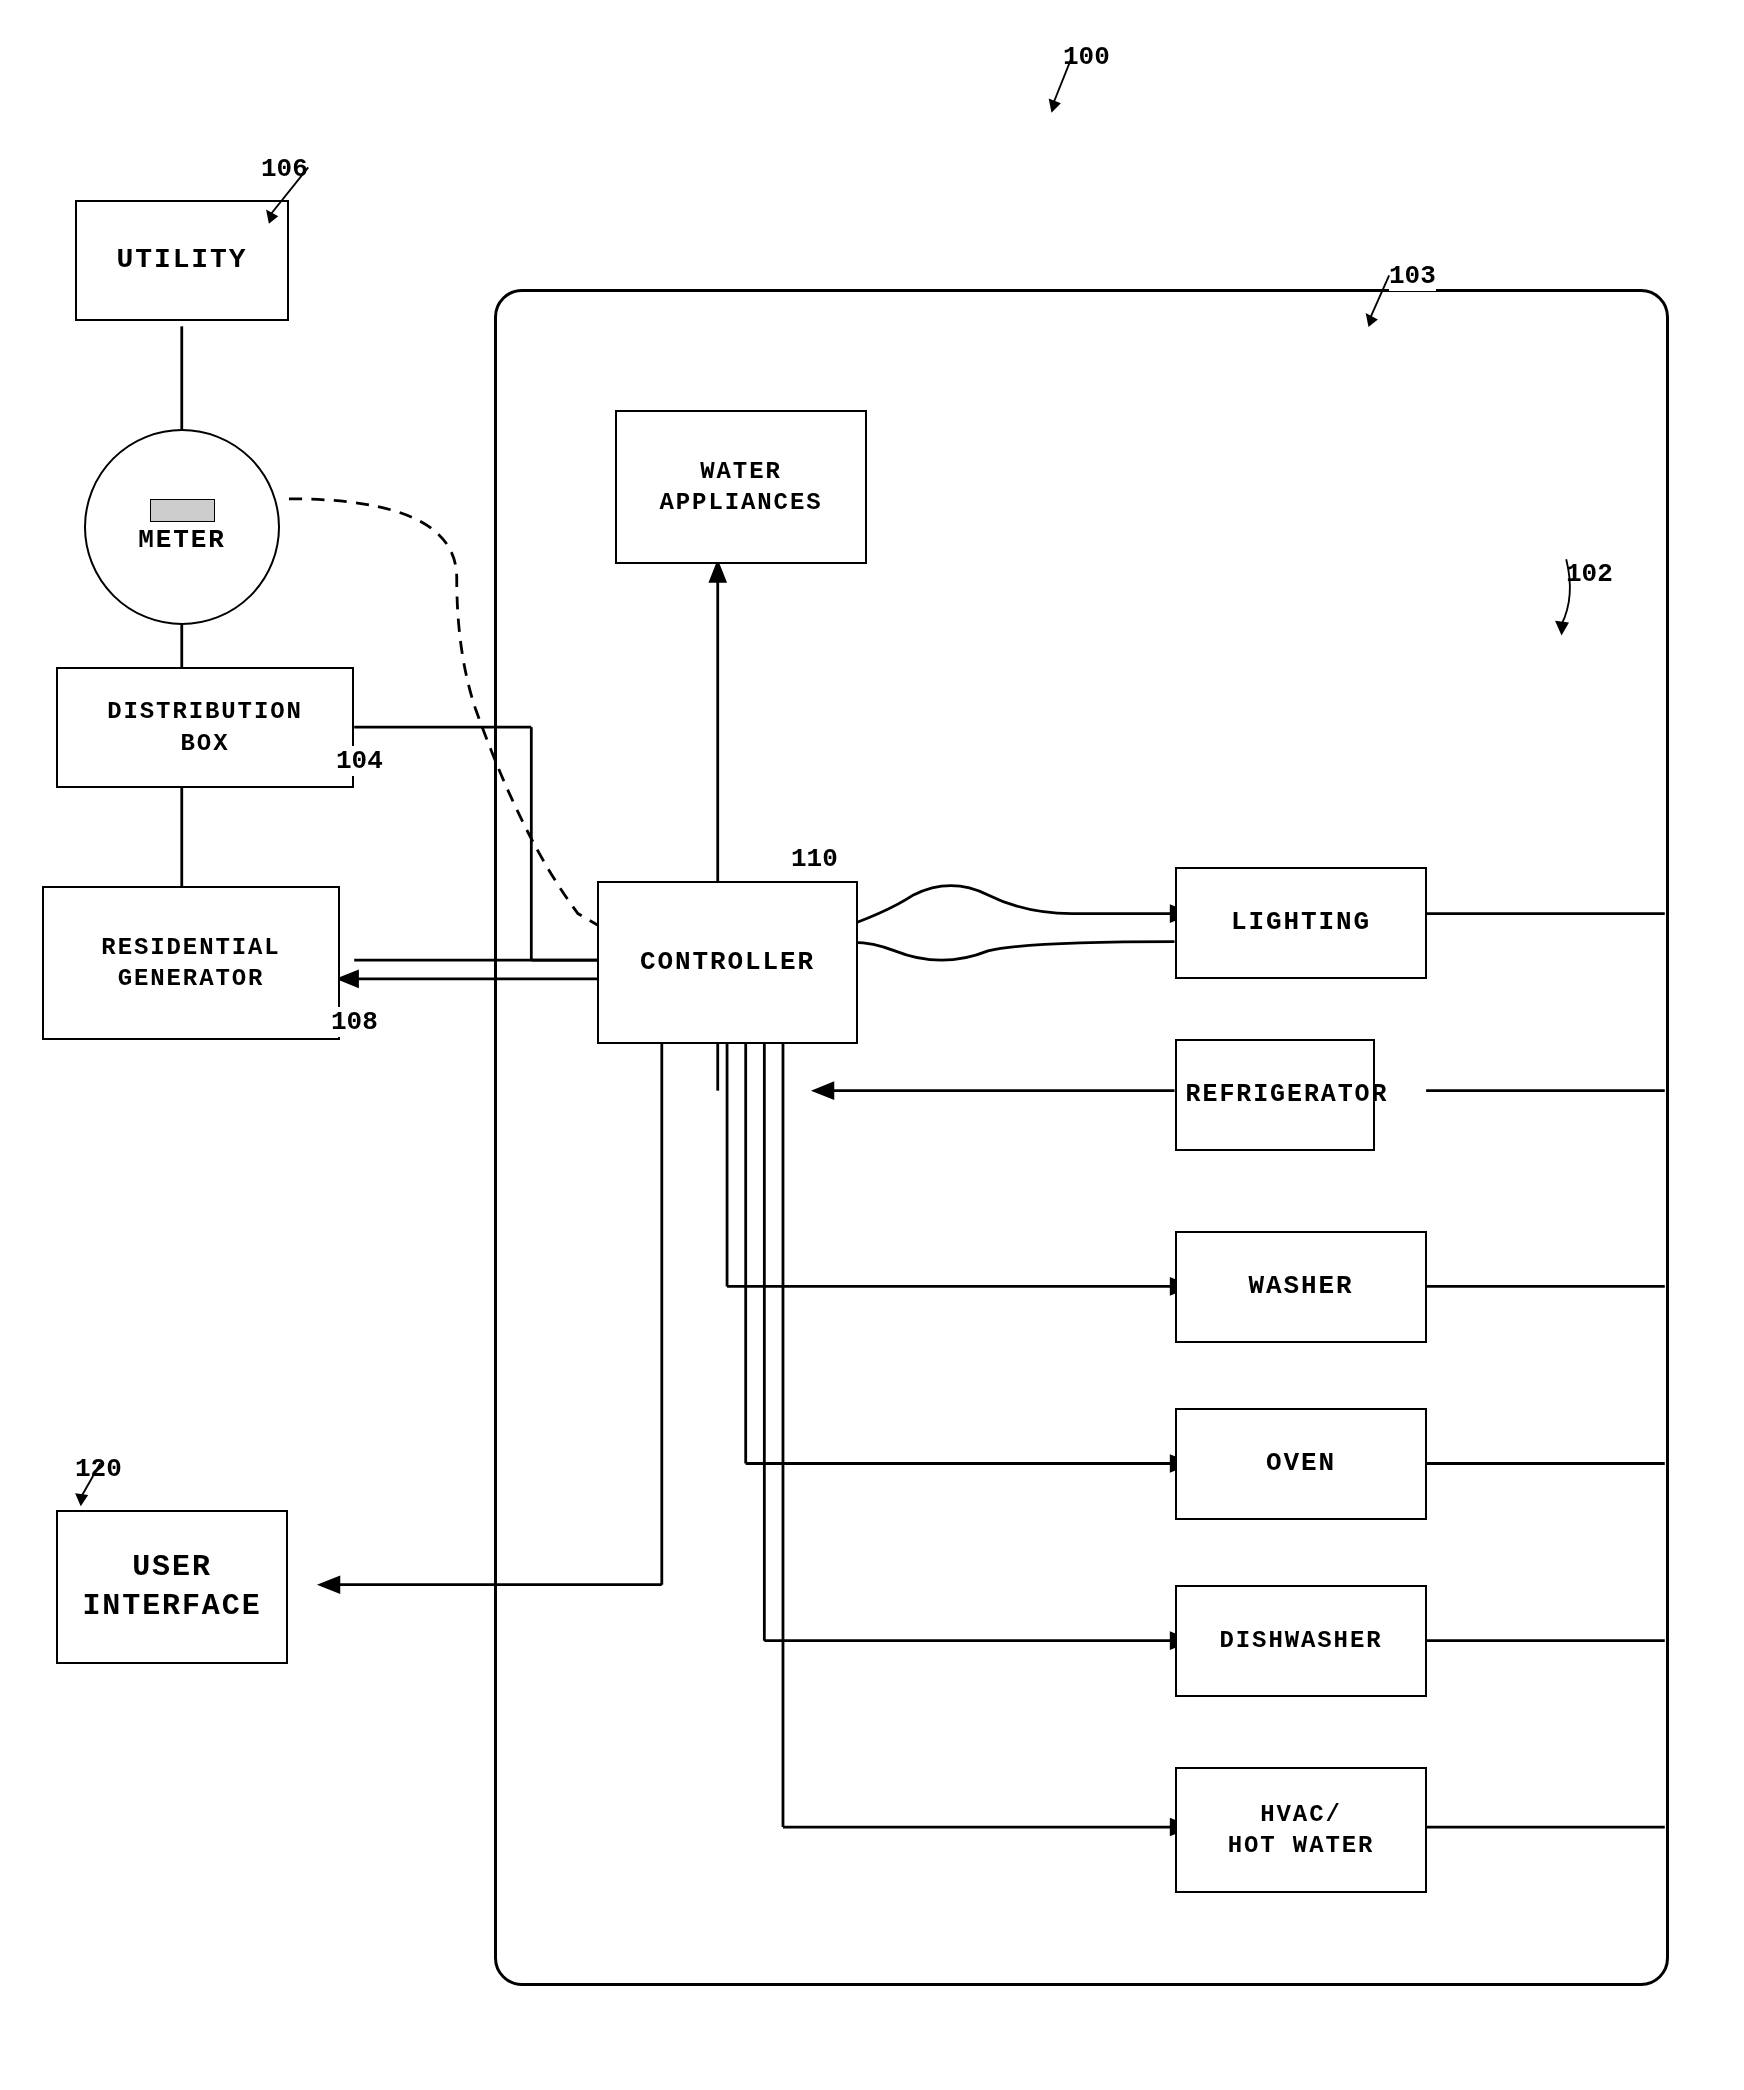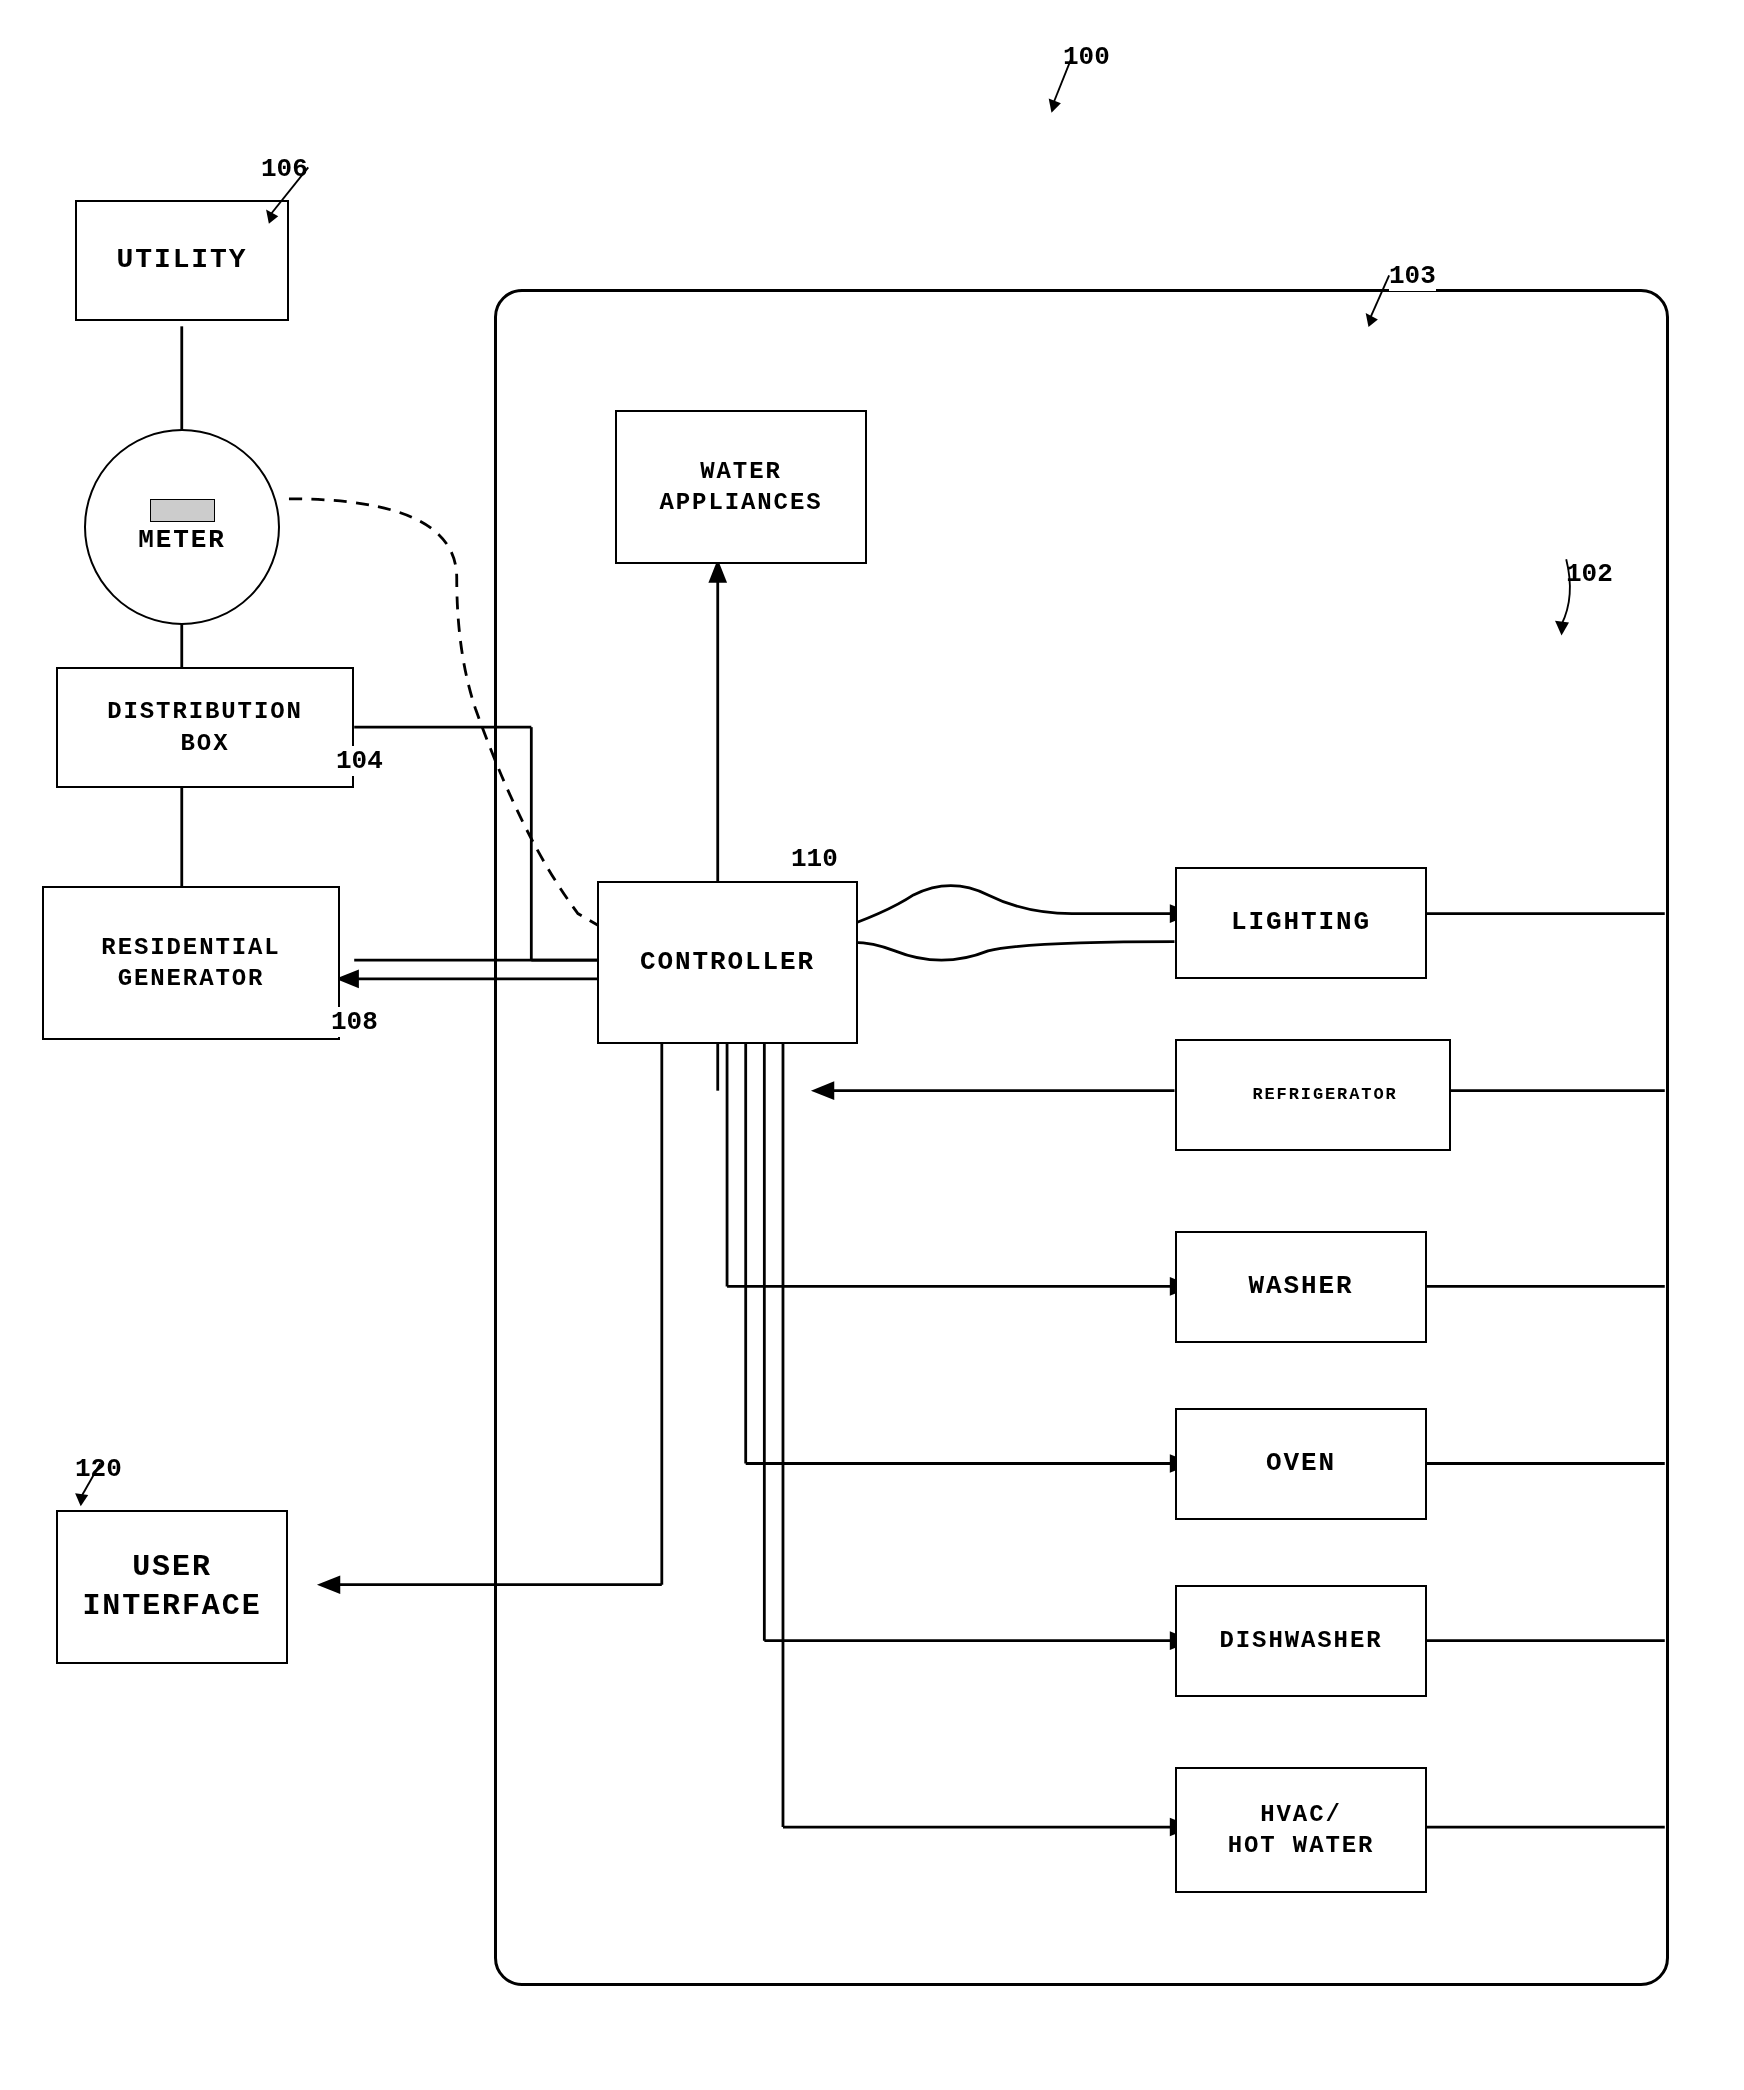--- a/index.html
+++ b/index.html
@@ -199,21 +199,21 @@
   <div class="box" style="left: 597px; top: 881px; width: 261px; height: 163px; font-size: 26px;">
     <span>CONTROLLER</span>
   </div>
 
   <div class="label" style="left: 783px; top: 844px; font-size: 26px; margin-left: 8px;">110</div>
 
   <div class="box" style="left: 1175px; top: 867px; width: 252px; height: 112px; font-size: 26px;">
     <span>LIGHTING</span>
   </div>
 
-  <div class="box" style="left: 1175px; top: 1039px; width: 276px; height: 112px; font-size: 17px; padding-left: 24px;">
+  <div class="box" style="left: 1175px; top: 1039px; width: 200px; height: 112px; font-size: 25px; padding-left: 24px;">
     <span>REFRIGERATOR</span>
   </div>
 
   <div class="box" style="left: 1175px; top: 1231px; width: 252px; height: 112px; font-size: 26px;">
     <span>WASHER</span>
   </div>
 
   <div class="box" style="left: 1175px; top: 1408px; width: 252px; height: 112px; font-size: 26px;">
     <span>OVEN</span>
   </div>

